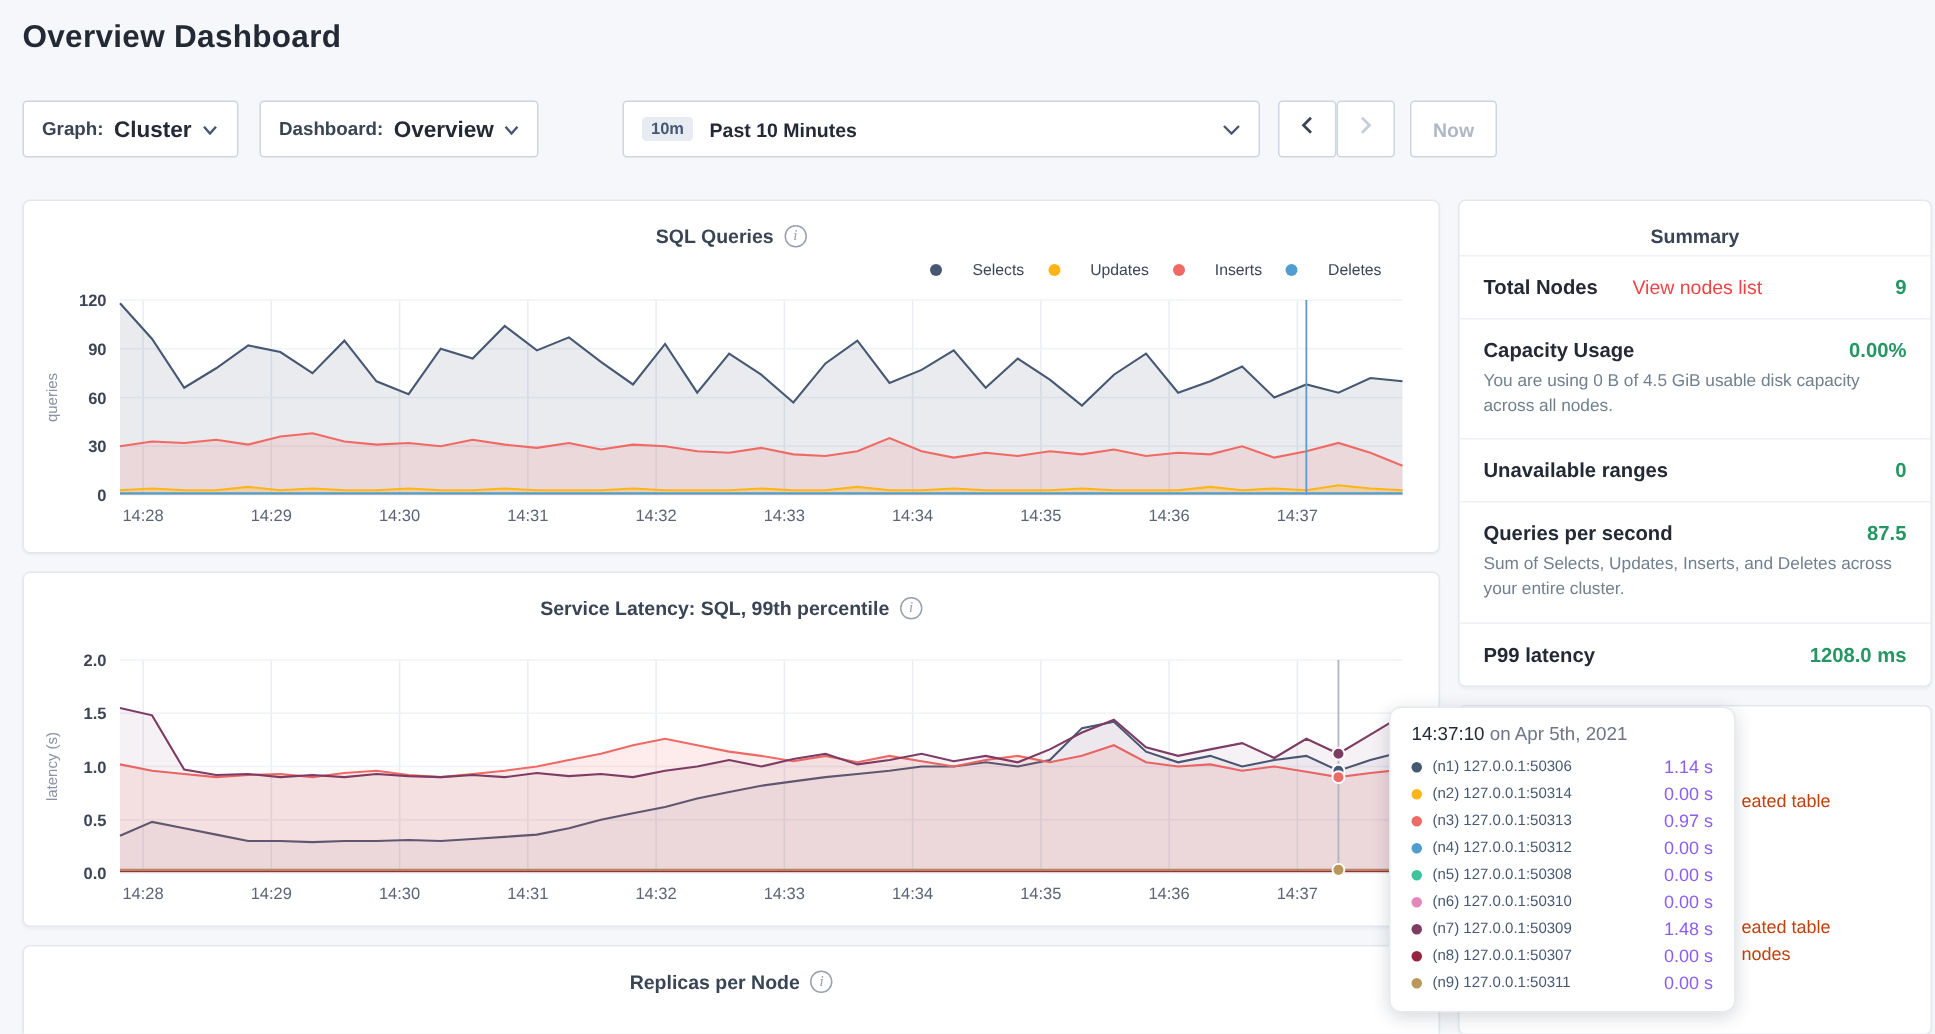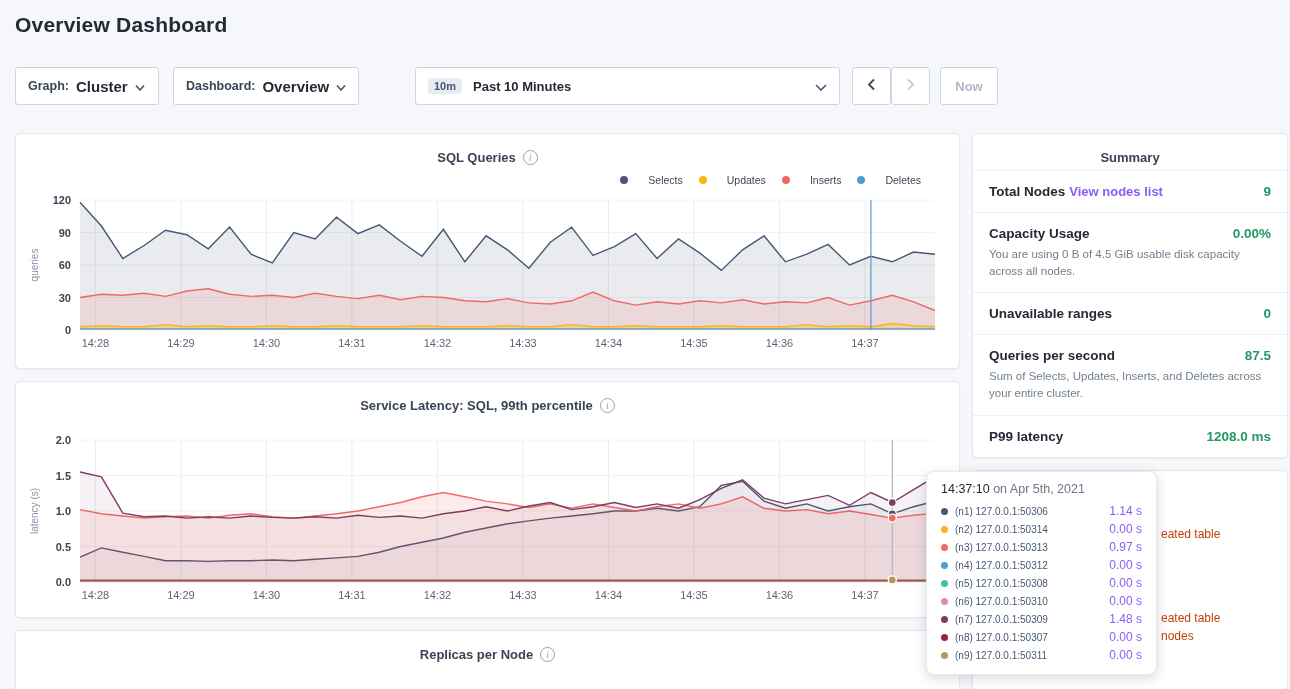--- a/index.html
+++ b/index.html
@@ -42,23 +42,23 @@
   svg .xt{font-family:"Liberation Sans",sans-serif;font-size:11px;fill:#5b6577}
   svg .yt{font-family:"Liberation Sans",sans-serif;font-size:11px;font-weight:700;fill:#3c4455}
   svg .yl{font-family:"Liberation Sans",sans-serif;font-size:10px;fill:#8a93a3}
   .panel-sql{height:236px}
   .panel-lat{height:237px}
   .panel-rep{height:150px}
 
   
   .summary-title{font-size:13px;font-weight:700;color:#394455;text-align:center;padding-top:16px;height:36px}
   .srow{border-top:1px solid #eceff4;padding:13px 16px}
-  .srow-top{display:flex;align-items:baseline;gap:0}
+  .srow-top{display:flex;align-items:baseline;gap:19px}
   .slabel{font-size:13.5px;font-weight:700;color:#242a35}
-  .slink{font-size:13px;font-weight:700;color:#8b5cf6;text-decoration:none;margin-left:4px}
+  .slink{font-size:13px;font-weight:400;color:#ef4444;text-decoration:none;margin-left:4px}
   .svalue{margin-left:auto;font-size:13.5px;font-weight:700;color:#259764}
   .sdesc{margin-top:5px;font-size:11.5px;line-height:1.45;color:#71808f}
 
   
   .panel-events{position:relative;height:220px}
   .efrag{position:absolute;left:188px;font-size:12px;color:#c2410c}
   .efrag0{top:56px}
   .efrag1{top:140px}
   .efrag2{top:158px}
 

